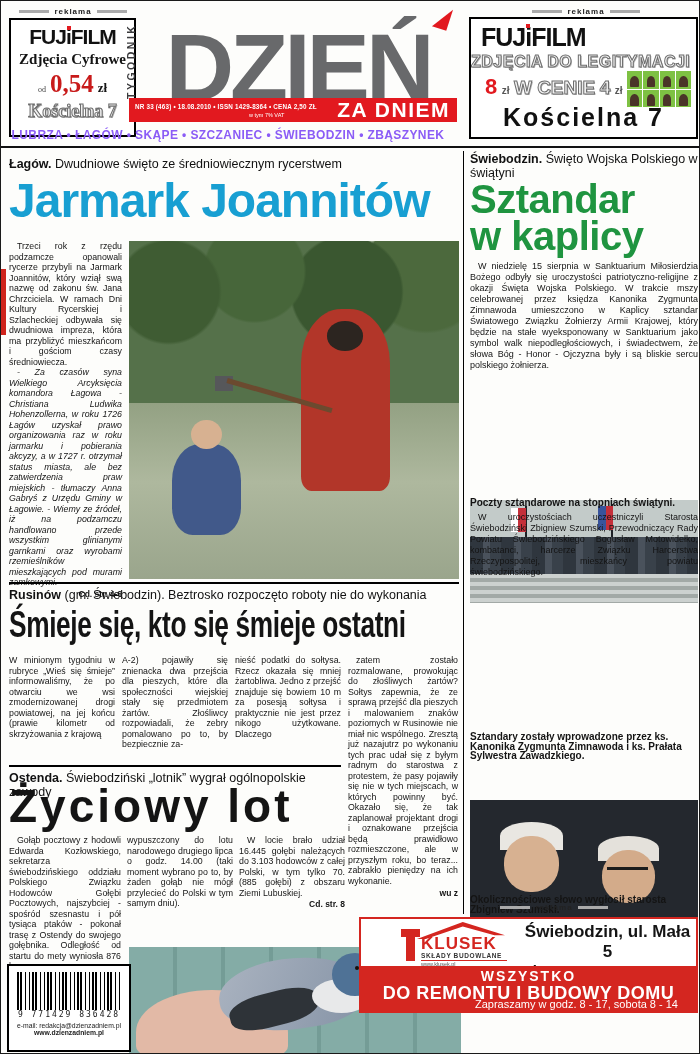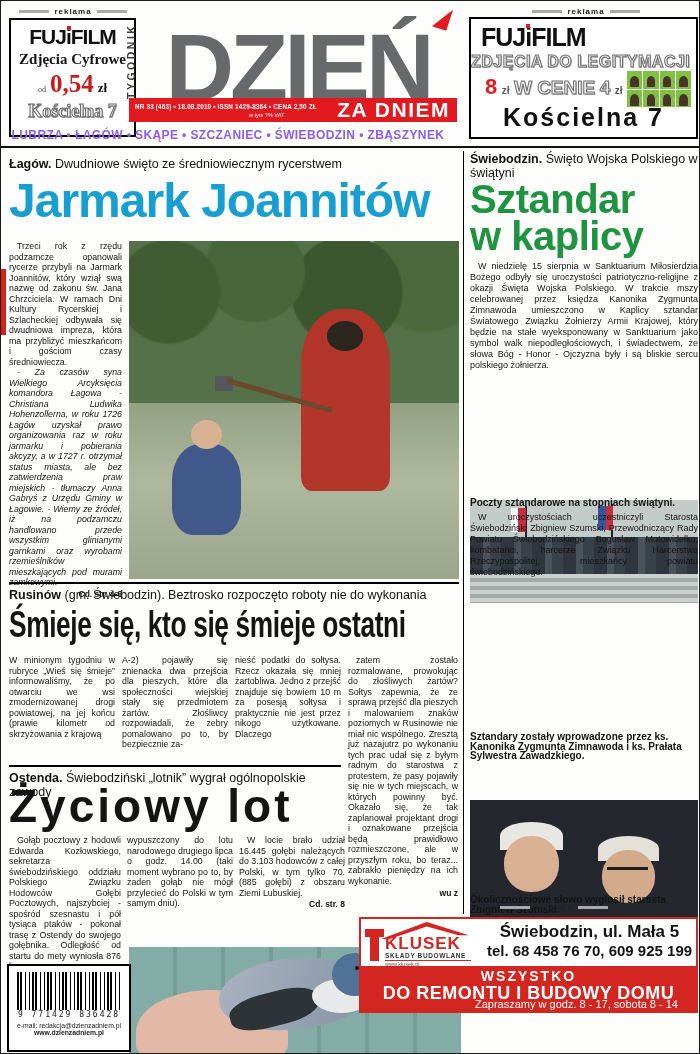--- a/index.html
+++ b/index.html
@@ -177,21 +177,21 @@
   .pr-face2 { position:absolute; left:58%; top:36%; width:23%; height:38%; background:#d3ab8a;
     border-radius:48%; }
   .pr-glass { position:absolute; left:60%; top:48%; width:18%; height:3px; background:#1c1c1c; }
   .rcap2 { left:469px; top:731px; width:228px; }
   .rcap3 { left:469px; top:894px; width:228px; }
 
   
   .reklama-klusek { left:468px; top:902px; width:170px; }
   .klusek { left:358px; top:916px; width:339px; height:96px; border:2px solid #d42620; background:#fff; }
   .k-top { display:flex; height:47px; }
-  .k-logo { width:122px; position:relative; }
+  .k-logo { width:122px; position:relative;margin-left:36px; }
   .k-roof { position:absolute; top:3px; left:20px; width:88px; height:17px; background:#d42620;
     clip-path:polygon(0 100%, 52% 0, 100% 78%, 88% 78%, 52% 26%, 10% 100%); }
   .k-T1 { position:absolute; top:10px; left:9px; width:9px; height:32px; background:#d42620; }
   .k-T2 { position:absolute; top:10px; left:4px; width:19px; height:8px; background:#d42620; }
   .k-name { position:absolute; top:15px; left:24px; color:#d42620; font-weight:900; font-size:17px;
     letter-spacing:1px; }
   .k-sub { position:absolute; top:33px; left:24px; font-size:6.5px; font-weight:bold; color:#333;
     letter-spacing:.6px; }
   .k-www { position:absolute; top:41px; left:24px; width:86px; font-size:5.5px; color:#555;
     border-top:1.5px solid #d42620; }

